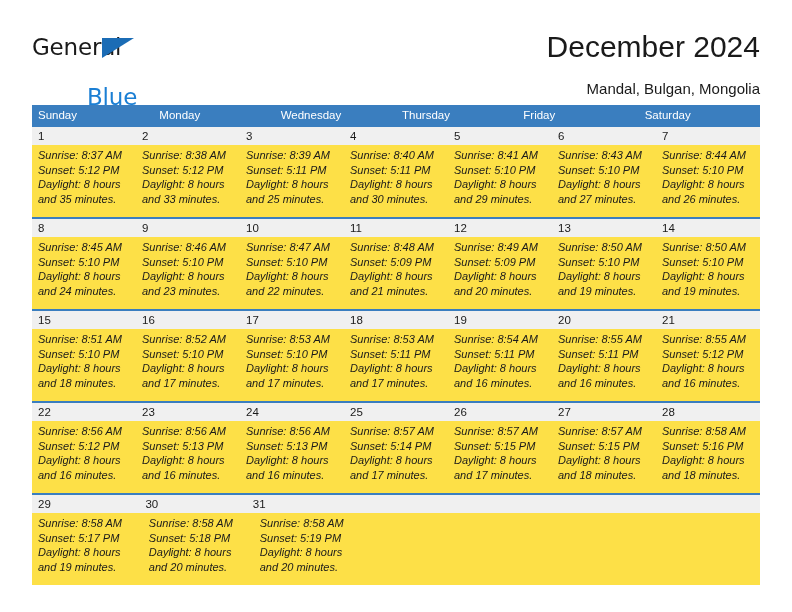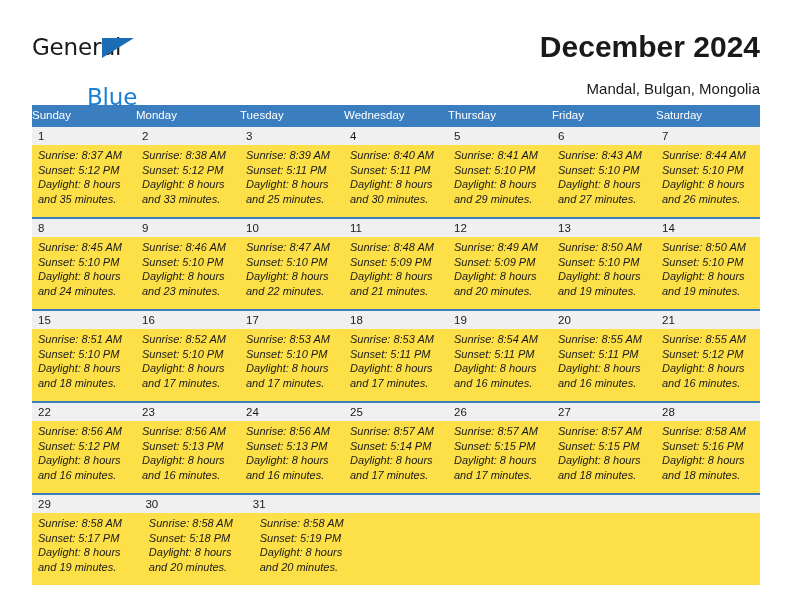--- a/index.html
+++ b/index.html
@@ -68,21 +68,21 @@
   }
 
   .titleblock {
     position: absolute;
     right: 0;
     top: 0;
     text-align: right;
   }
   .cal-title {
     font-size: 30px;
-    font-weight: 700;
+    font-weight: 400;
     color: #1a1a1a;
     line-height: 38px;
     white-space: nowrap;
   }
   .cal-subtitle {
     font-size: 15px;
     font-weight: 400;
     color: #1a1a1a;
     line-height: 22px;
     margin-top: 12px;
@@ -99,20 +99,21 @@
   .weekdays {
     display: flex;
     background: #3a7ebf;
     height: 20px;
   }
   .weekday {
     flex: 1 1 0;
     color: #ffffff;
     font-size: 11.5px;
     line-height: 20px;
+    padding-left: 6px;
     box-sizing: border-box;
     white-space: nowrap;
     overflow: hidden;
   }
 
   .week {
     border-top: 2px solid #3a7ebf;
   }
   .week:first-of-type {
     border-top: none;
@@ -169,21 +170,20 @@
       <div class="cal-subtitle">Mandal, Bulgan, Mongolia</div>
     </div>
 
   </div>
 
   <div class="calendar">
 
     <div class="weekdays">
       <div class="weekday">Sunday</div>
       <div class="weekday">Monday</div>
-      <div class="weekday">Tuesday</div>
       <div class="weekday">Wednesday</div>
       <div class="weekday">Thursday</div>
       <div class="weekday">Friday</div>
       <div class="weekday">Saturday</div>
     </div>
 
     <div class="week">
       <div class="week-numbers">
         <div class="daynum">1</div>
         <div class="daynum">2</div>

